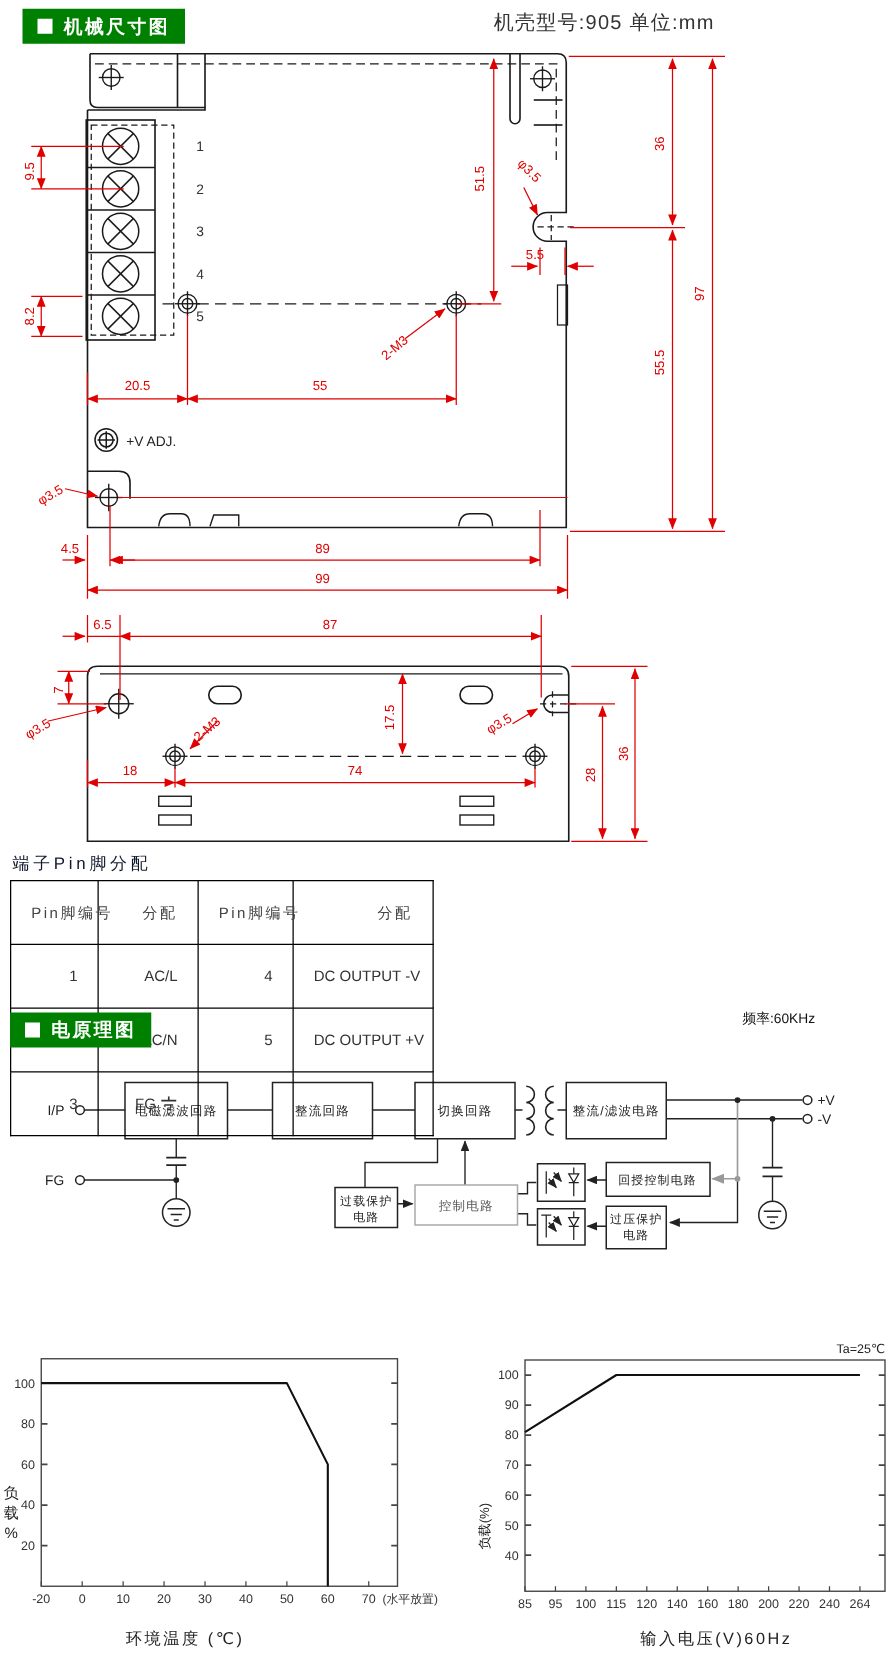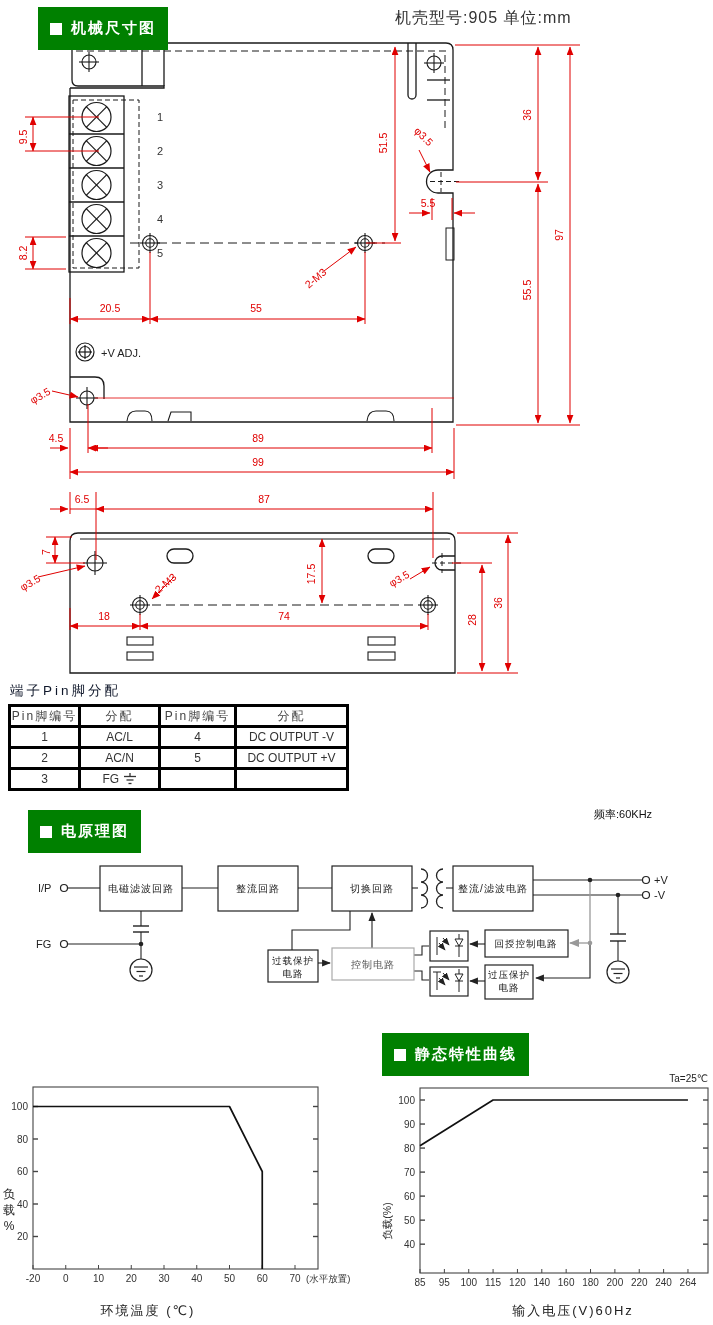--- a/index.html
+++ b/index.html
@@ -1,27 +1,27 @@
 <!DOCTYPE html>
 <html><head>
 <meta charset="utf-8">
 <style>
   html,body{margin:0;padding:0;background:#fff;}
   .page{position:relative;width:713px;height:1325px;background:#ffffff;overflow:hidden;
         font-family:"Liberation Sans","DejaVu Sans",sans-serif;color:#222;}
   .badge{position:absolute;background:#008000;color:#fff;display:flex;align-items:center;
-         gap:9px;padding:0 12px;height:43px;font-size:15px;font-weight:bold;letter-spacing:2px;margin-left:20px;}
+         gap:9px;padding:0 12px;height:28px;font-size:15px;font-weight:bold;letter-spacing:2px;}
   .badge .sq{width:12px;height:12px;background:#fff;flex:0 0 auto;}
   .caseinfo{position:absolute;left:395px;top:8px;font-size:16px;color:#333;letter-spacing:1px;}
   .freq{position:absolute;left:594px;top:767px;font-size:11px;color:#111;margin-top:40px;}
   .tblwrap{position:absolute;left:8px;top:682px;}
   .tbltitle{font-size:13.5px;letter-spacing:3px;color:#0f172a;margin:0 0 4px 2px;}
   table.pins{border-collapse:collapse;table-layout:fixed;width:338px;}
-  table.pins td{border:3px solid #000000;height:18px;text-align:center;font-size:12px;color:#333;
-                padding:0;white-space:nowrap;}
+  table.pins td{border:1px solid #000000;height:18px;text-align:right;font-size:12px;color:#333;
+                padding:16px;white-space:nowrap;}
   table.pins tr.hdr td{letter-spacing:2px;color:#444;}
   svg{position:absolute;}
   svg text{font-family:"Liberation Sans","DejaVu Sans",sans-serif;}
   .rtx{fill:#e00000;font-size:10.5px;}
   .btx{fill:#222;font-size:11px;}
   .blk{fill:#222;font-size:10px;letter-spacing:1px;}
 </style>
 </head>
 <body>
 
@@ -530,18 +530,14 @@
     </tbody>
       </table>
   </div>
 
   <div class="badge" style="left:8px;top:810px;">
     <span class="sq"></span>
     <span>电原理图</span>
   </div>
   <div class="freq">频率:60KHz</div>
 
-  <div class="badge" style="left:362px;top:1033px;">
-    <span class="sq"></span>
-    <span>静态特性曲线</span>
-  </div>
 
 </div>
 
 </body></html>

